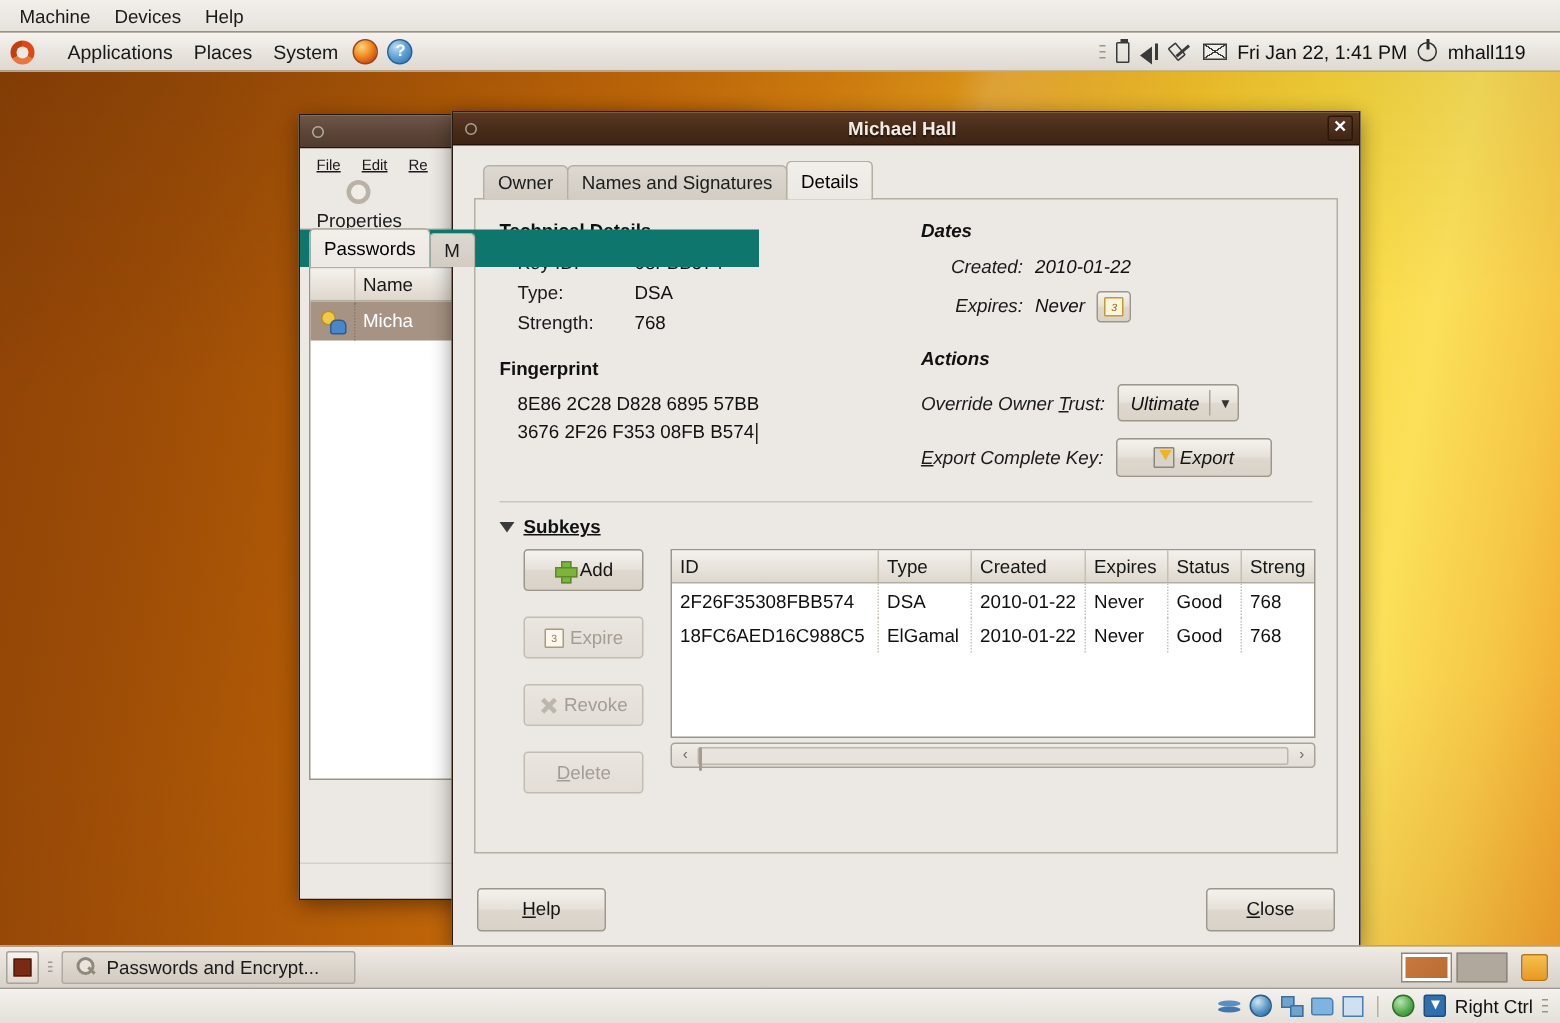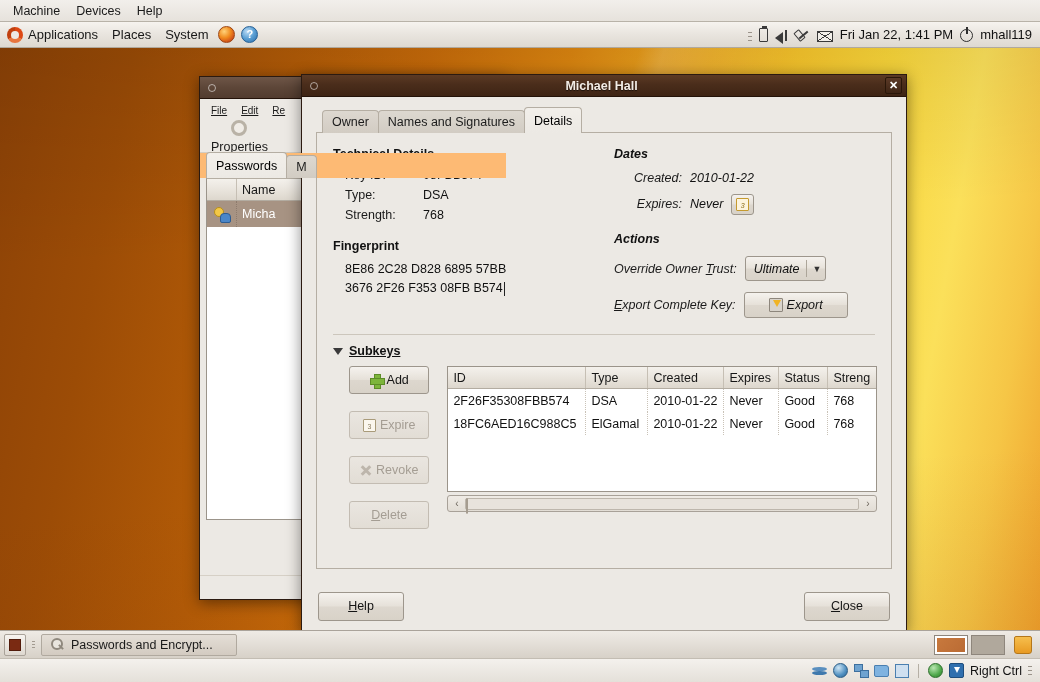--- a/index.html
+++ b/index.html
@@ -59,24 +59,24 @@
 
   
   #gnome-top-panel {
     position: absolute; left: 0; top: 0; width: 1040px; height: 26px;
     background: linear-gradient(to bottom, #f6f3ef 0%, #e9e5df 48%, #ded9d1 100%);
     border-bottom: 1px solid #b0a99e;
     display: flex; align-items: center; z-index: 5;
   }
   .panel-item {
     font-size: 13px; color: #181818; padding: 3px 7px; cursor: default;
-    display: flex; align-items: center; gap: 5px; border-radius: 2px;
-  }
-  #panel-right { margin-left: auto; display: flex; align-items: flex-end;
-                 gap: 7px; padding-right: 8px; }
+    display: flex; align-items: center; gap: 22px; border-radius: 2px;
+  }
+  #panel-right { margin-left: auto; display: flex; align-items: center;
+                 gap: 7px; padding-right: 23px; }
   #clock-label { font-size: 13px; color: #111; }
   #user-label { font-size: 13px; color: #111; }
 
   
   #gnome-bottom-panel {
     position: absolute; left: 0; bottom: 0; width: 1040px; height: 28px;
     background: linear-gradient(to bottom, #efebe5 0%, #e3ded7 50%, #d7d1c8 100%);
     border-top: 1px solid #aaa39a;
     display: flex; align-items: center; padding: 0 4px; gap: 5px; z-index: 5;
   }
@@ -419,21 +419,21 @@
       <span><u>File</u></span>
       <span><u>Edit</u></span>
       <span><u>Re</u></span>
     </div>
     <div class="gtk-toolbar">
       <div class="tb-button">
         <span class="gear ico"></span>
         <span>Properties</span>
       </div>
     </div>
-    <div class="tabs" style="height:25px; background:#fdba74;text-align:right;">
+    <div class="tabs" style="height:25px; background:#0f766e;text-align:right;">
       <div class="tab active">
         <span>Passwords</span>
       </div>
       <div class="tab">
         <span>M</span>
       </div>
     </div>
     <div class="treeview" style="margin:0 6px; height:342px; border-top:1px solid #b5aea3;">
       <div class="tv-header">
         <div class="tv-th" style="width:30px;"></div>

